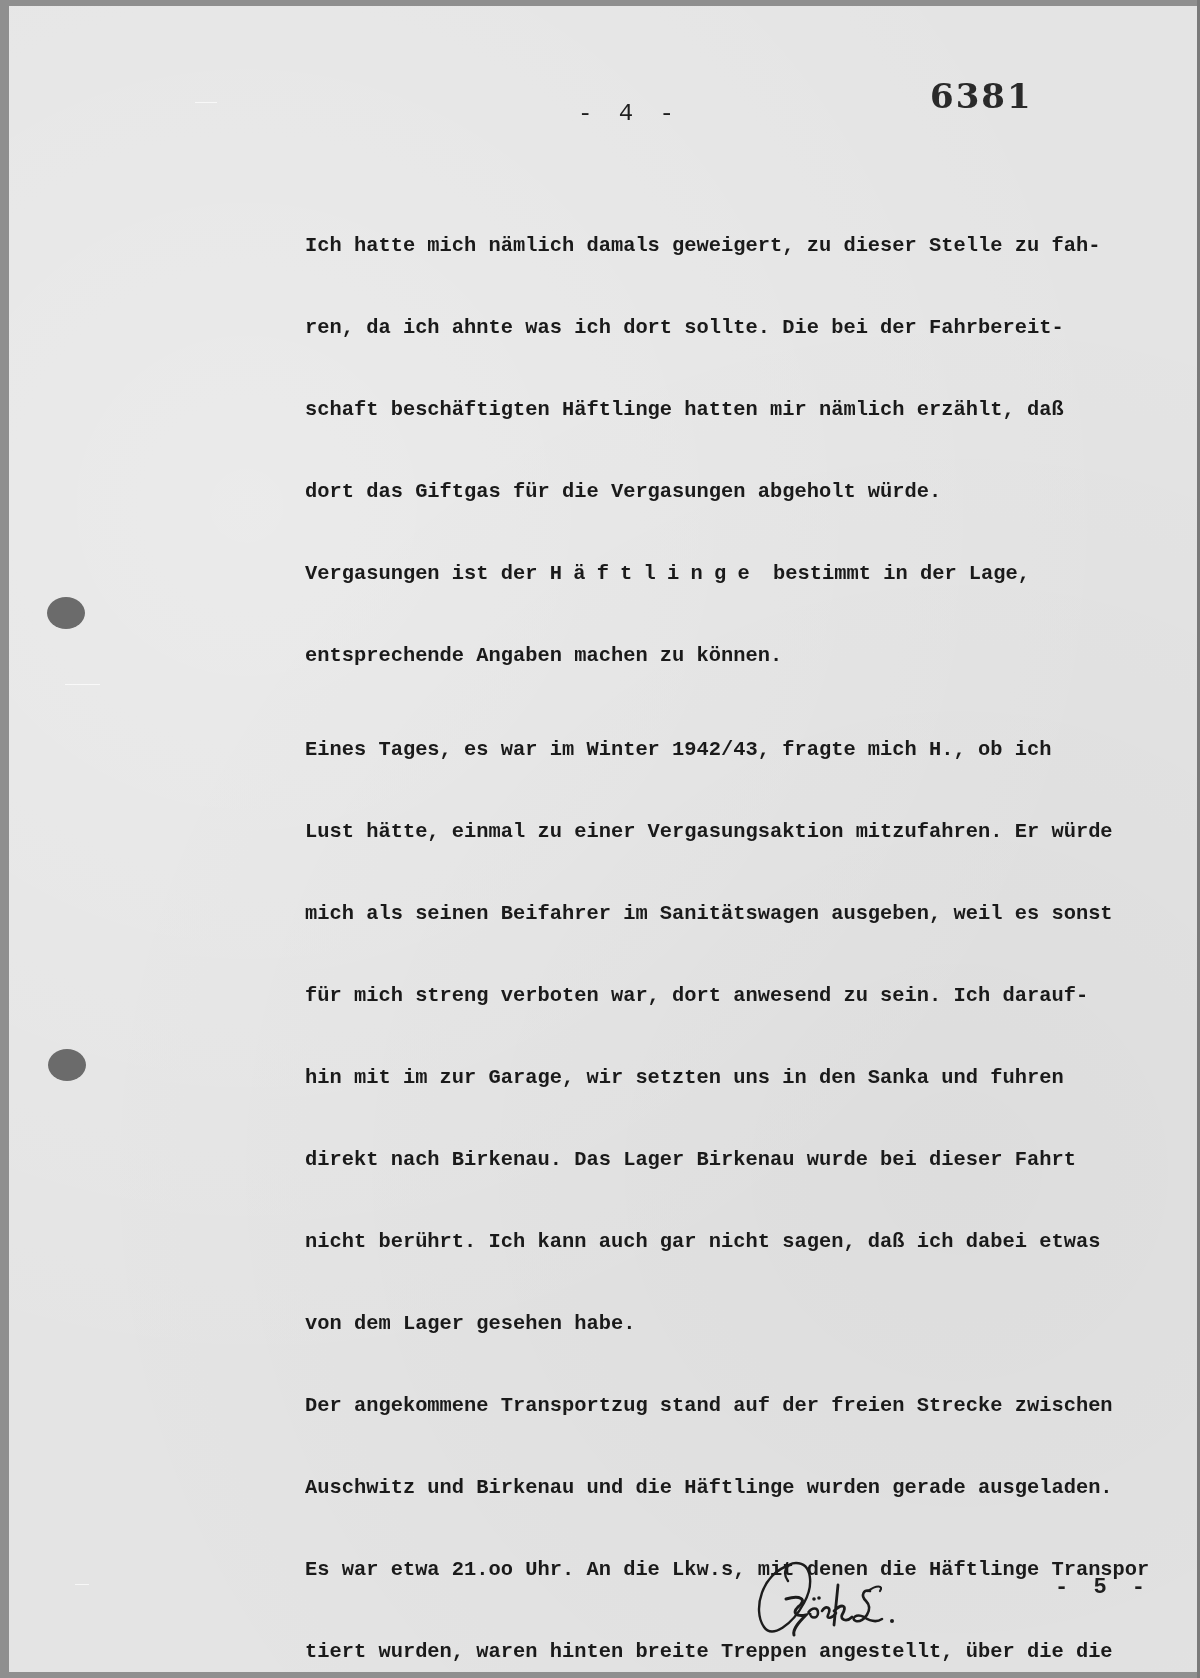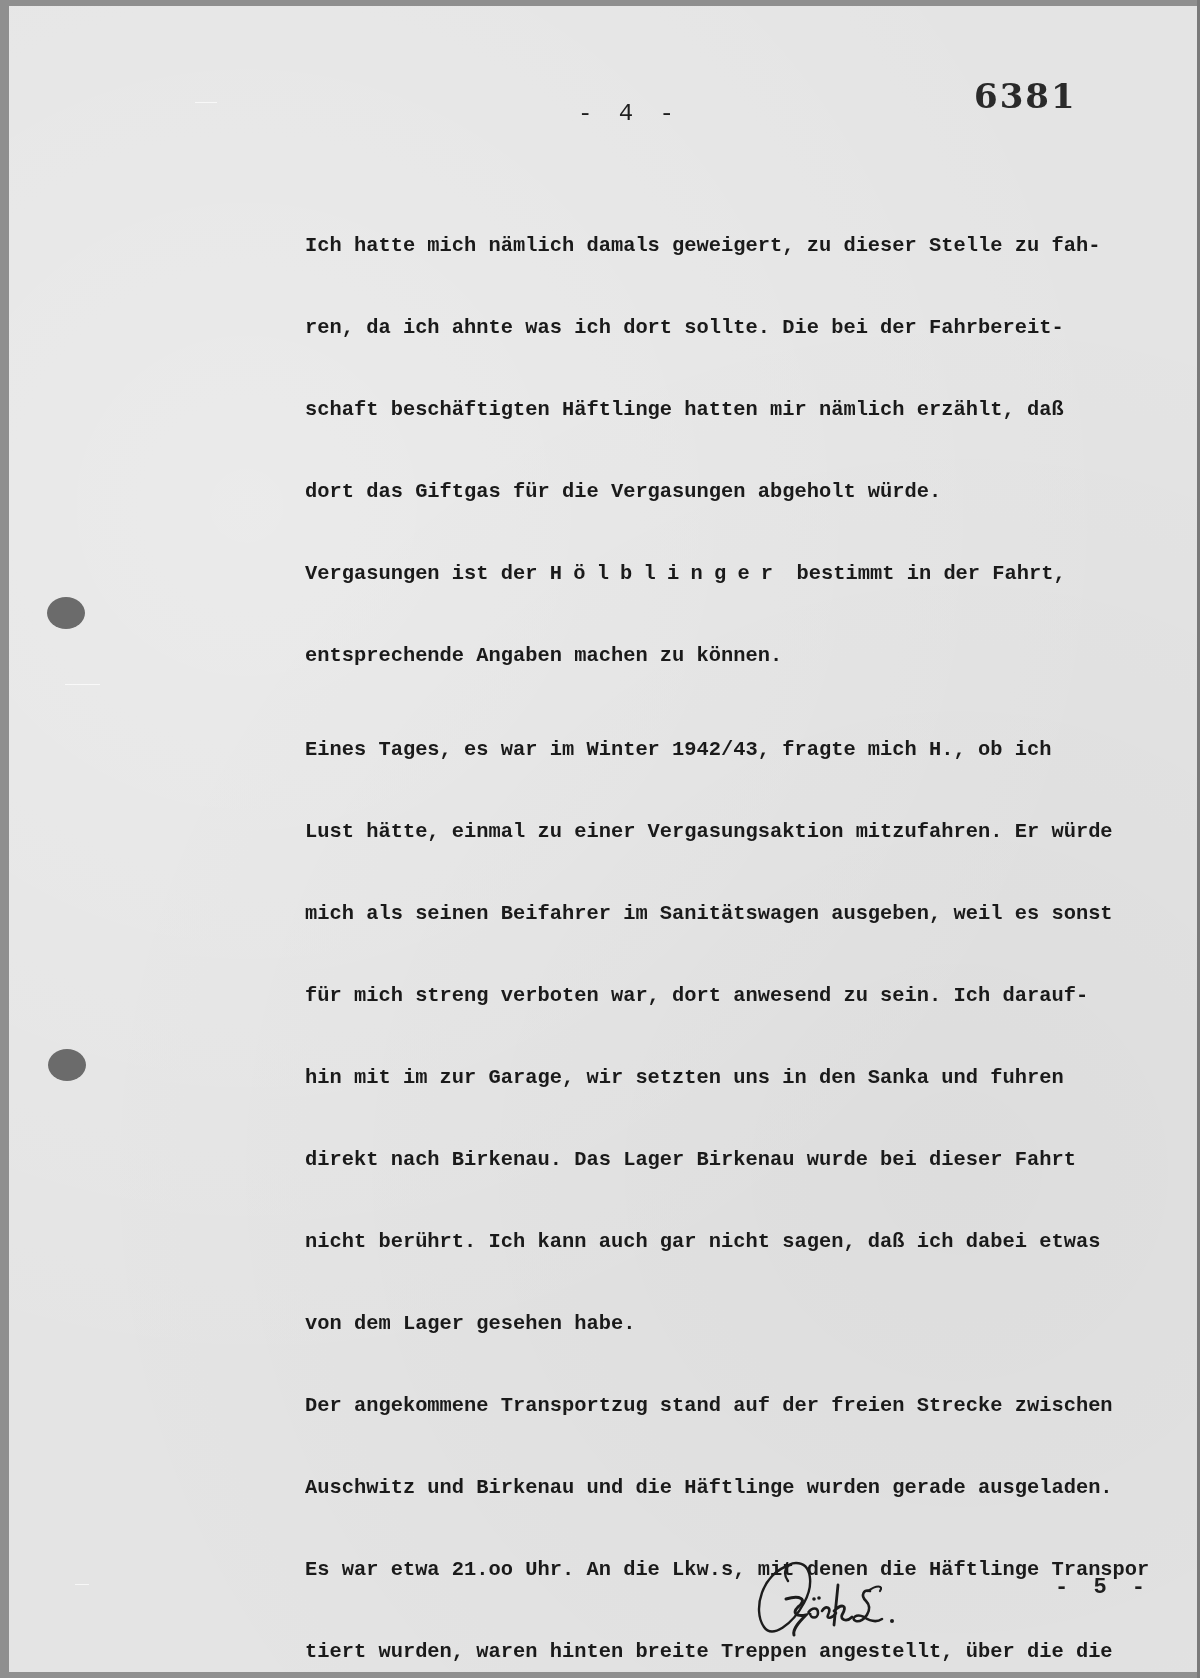--- a/index.html
+++ b/index.html
@@ -54,21 +54,20 @@
     }
     .stamp-number {
       position: absolute;
       left: 930px;
       top: 76px;
       font-family: "DejaVu Serif", "Liberation Serif", serif;
       font-size: 34px;
       font-weight: bold;
       color: #2a2a2a;
       letter-spacing: 2px;
-      margin-left: 44px;
     }
     .body-text {
       position: absolute;
       left: 305px;
       top: 182px;
       width: 900px;
       color: #1a1a1a;
       font-size: 20.4px;
       font-weight: bold;
       white-space: pre;
@@ -121,21 +120,21 @@
 <div class="scratch" style="left:195px; top:102px; width:22px;"></div>
 
 <div class="page-number">- 4 -</div>
 <div class="stamp-number">6381</div>
 
 <div class="body-text">
   <div class="line">Ich hatte mich nämlich damals geweigert, zu dieser Stelle zu fah-</div>
   <div class="line">ren, da ich ahnte was ich dort sollte. Die bei der Fahrbereit-</div>
   <div class="line">schaft beschäftigten Häftlinge hatten mir nämlich erzählt, daß</div>
   <div class="line">dort das Giftgas für die Vergasungen abgeholt würde.</div>
-  <div class="line"><span>Vergasungen ist der </span><span class="spaced">Hölblinger</span><span> bestimmt in der Fahrt,</span></div>
+  <div class="line"><span>Vergasungen ist der </span><span class="spaced">Häftlinge</span><span> bestimmt in der Lage,</span></div>
   <div class="line">entsprechende Angaben machen zu können.</div>
   <div class="line para-gap">Eines Tages, es war im Winter 1942/43, fragte mich H., ob ich</div>
   <div class="line">Lust hätte, einmal zu einer Vergasungsaktion mitzufahren. Er würde</div>
   <div class="line">mich als seinen Beifahrer im Sanitätswagen ausgeben, weil es sonst</div>
   <div class="line">für mich streng verboten war, dort anwesend zu sein. Ich darauf-</div>
   <div class="line">hin mit im zur Garage, wir setzten uns in den Sanka und fuhren</div>
   <div class="line">direkt nach Birkenau. Das Lager Birkenau wurde bei dieser Fahrt</div>
   <div class="line">nicht berührt. Ich kann auch gar nicht sagen, daß ich dabei etwas</div>
   <div class="line">von dem Lager gesehen habe.</div>
   <div class="line">Der angekommene Transportzug stand auf der freien Strecke zwischen</div>

